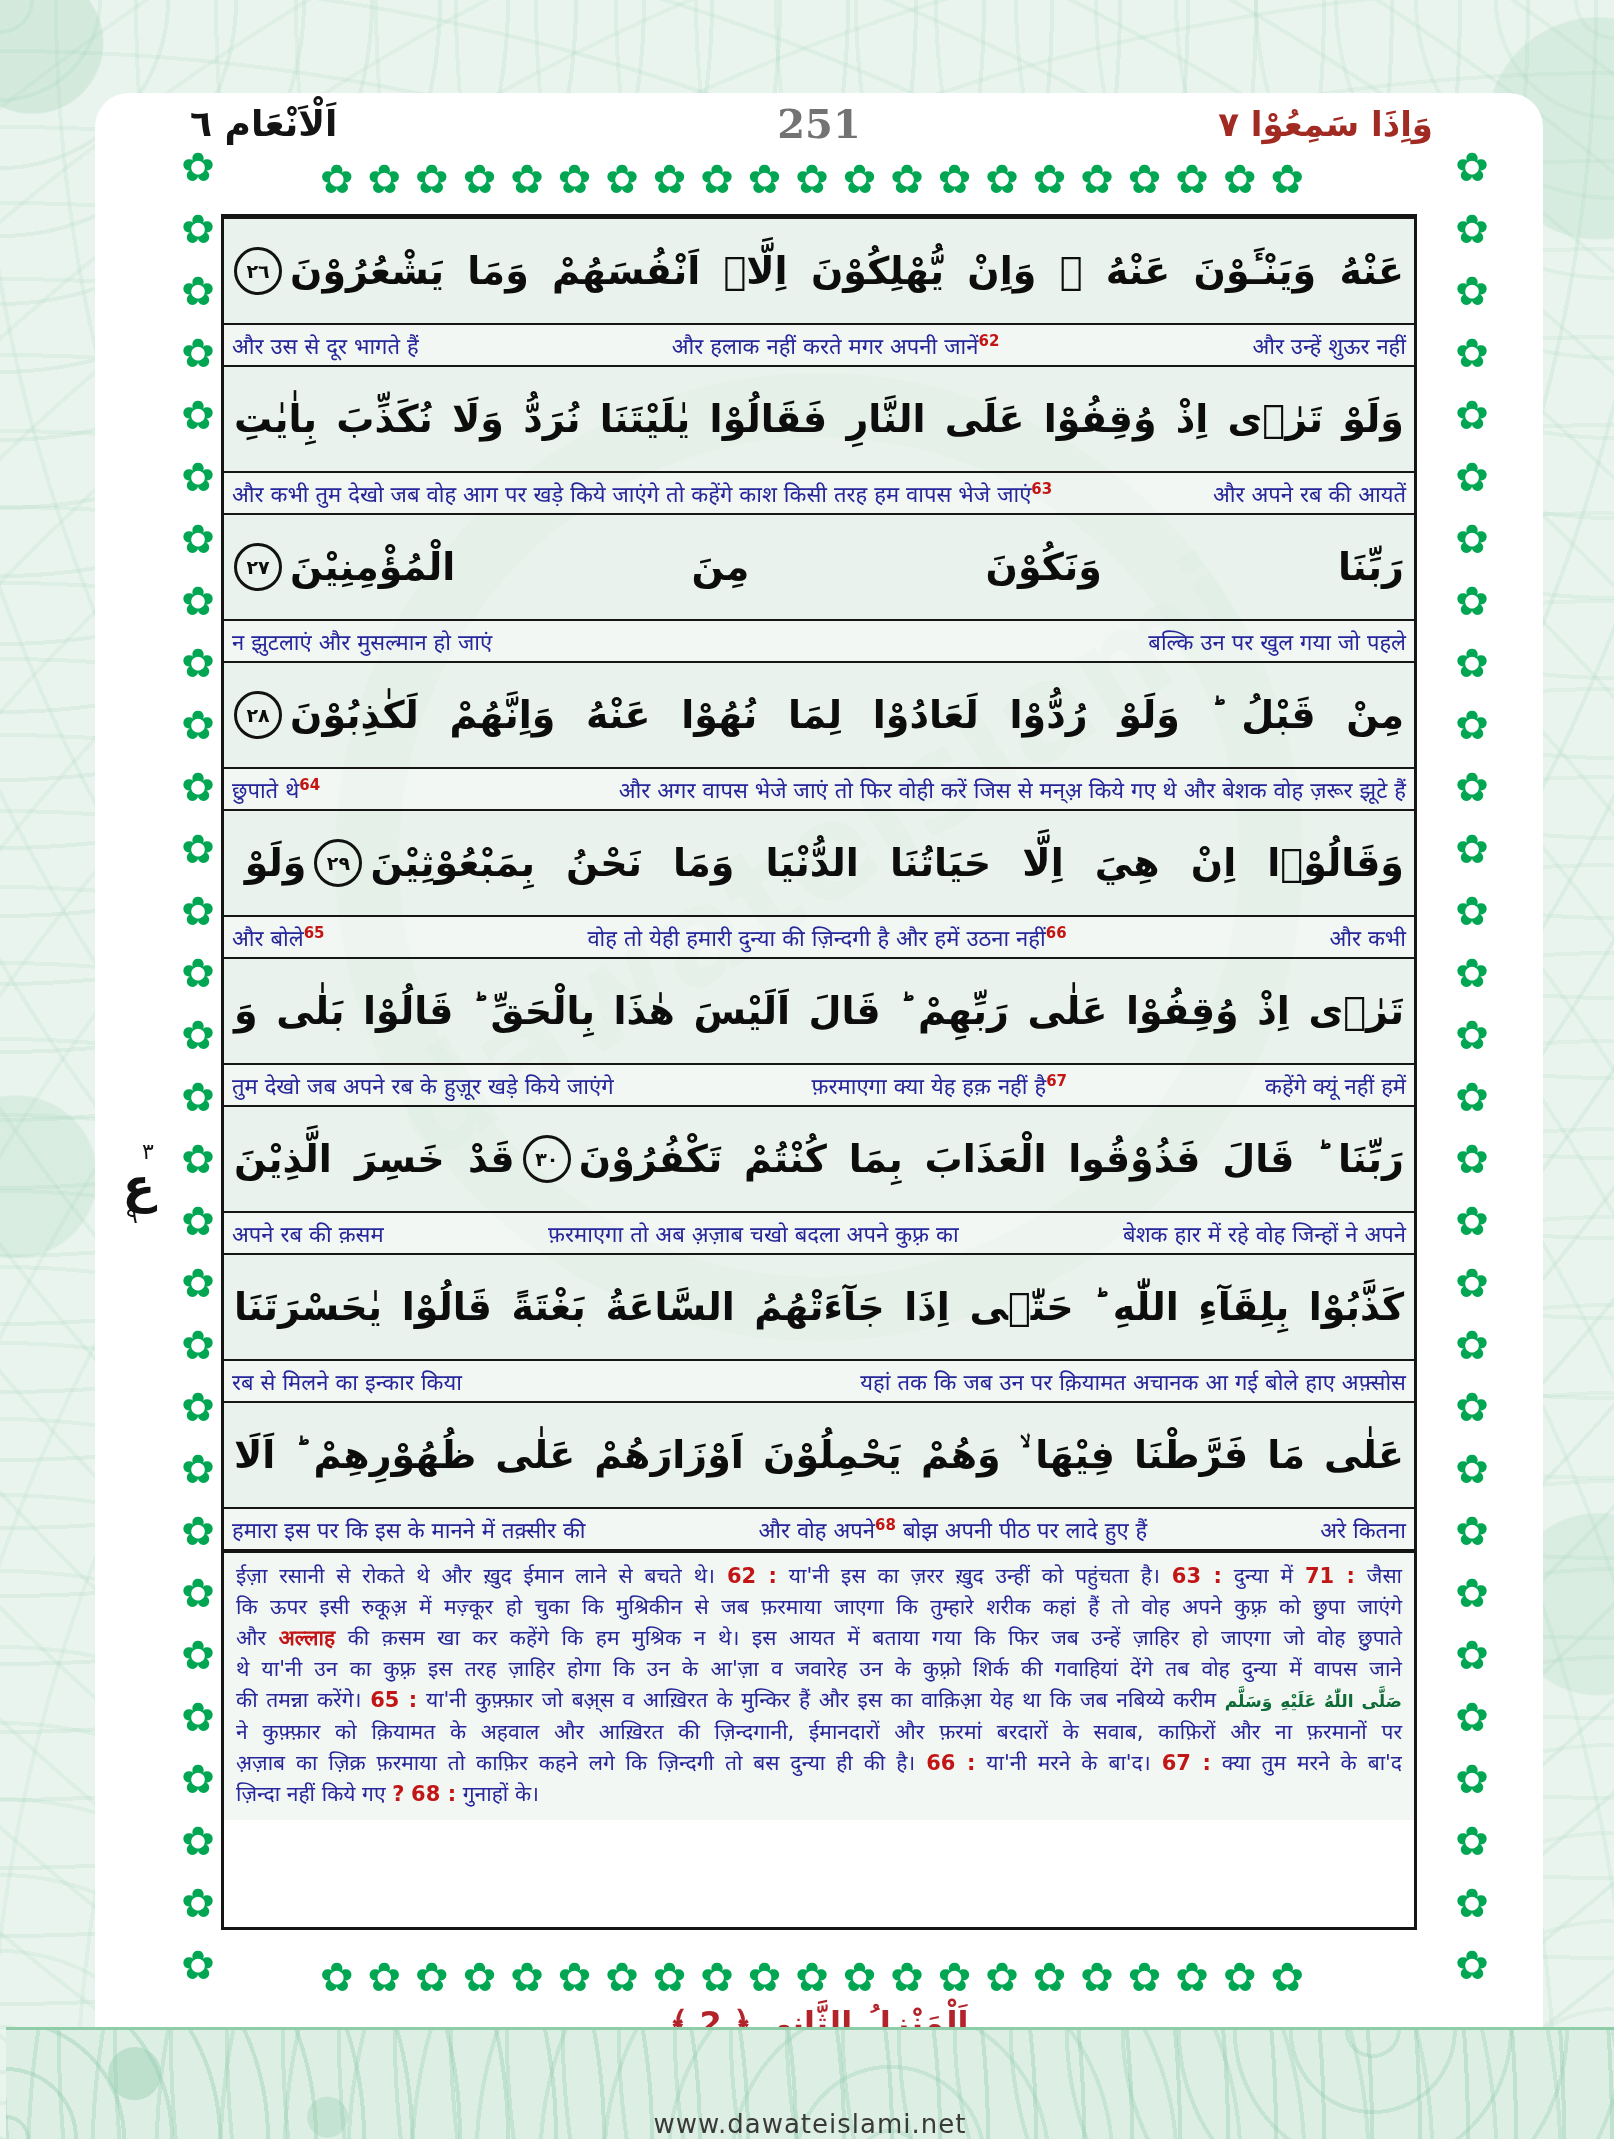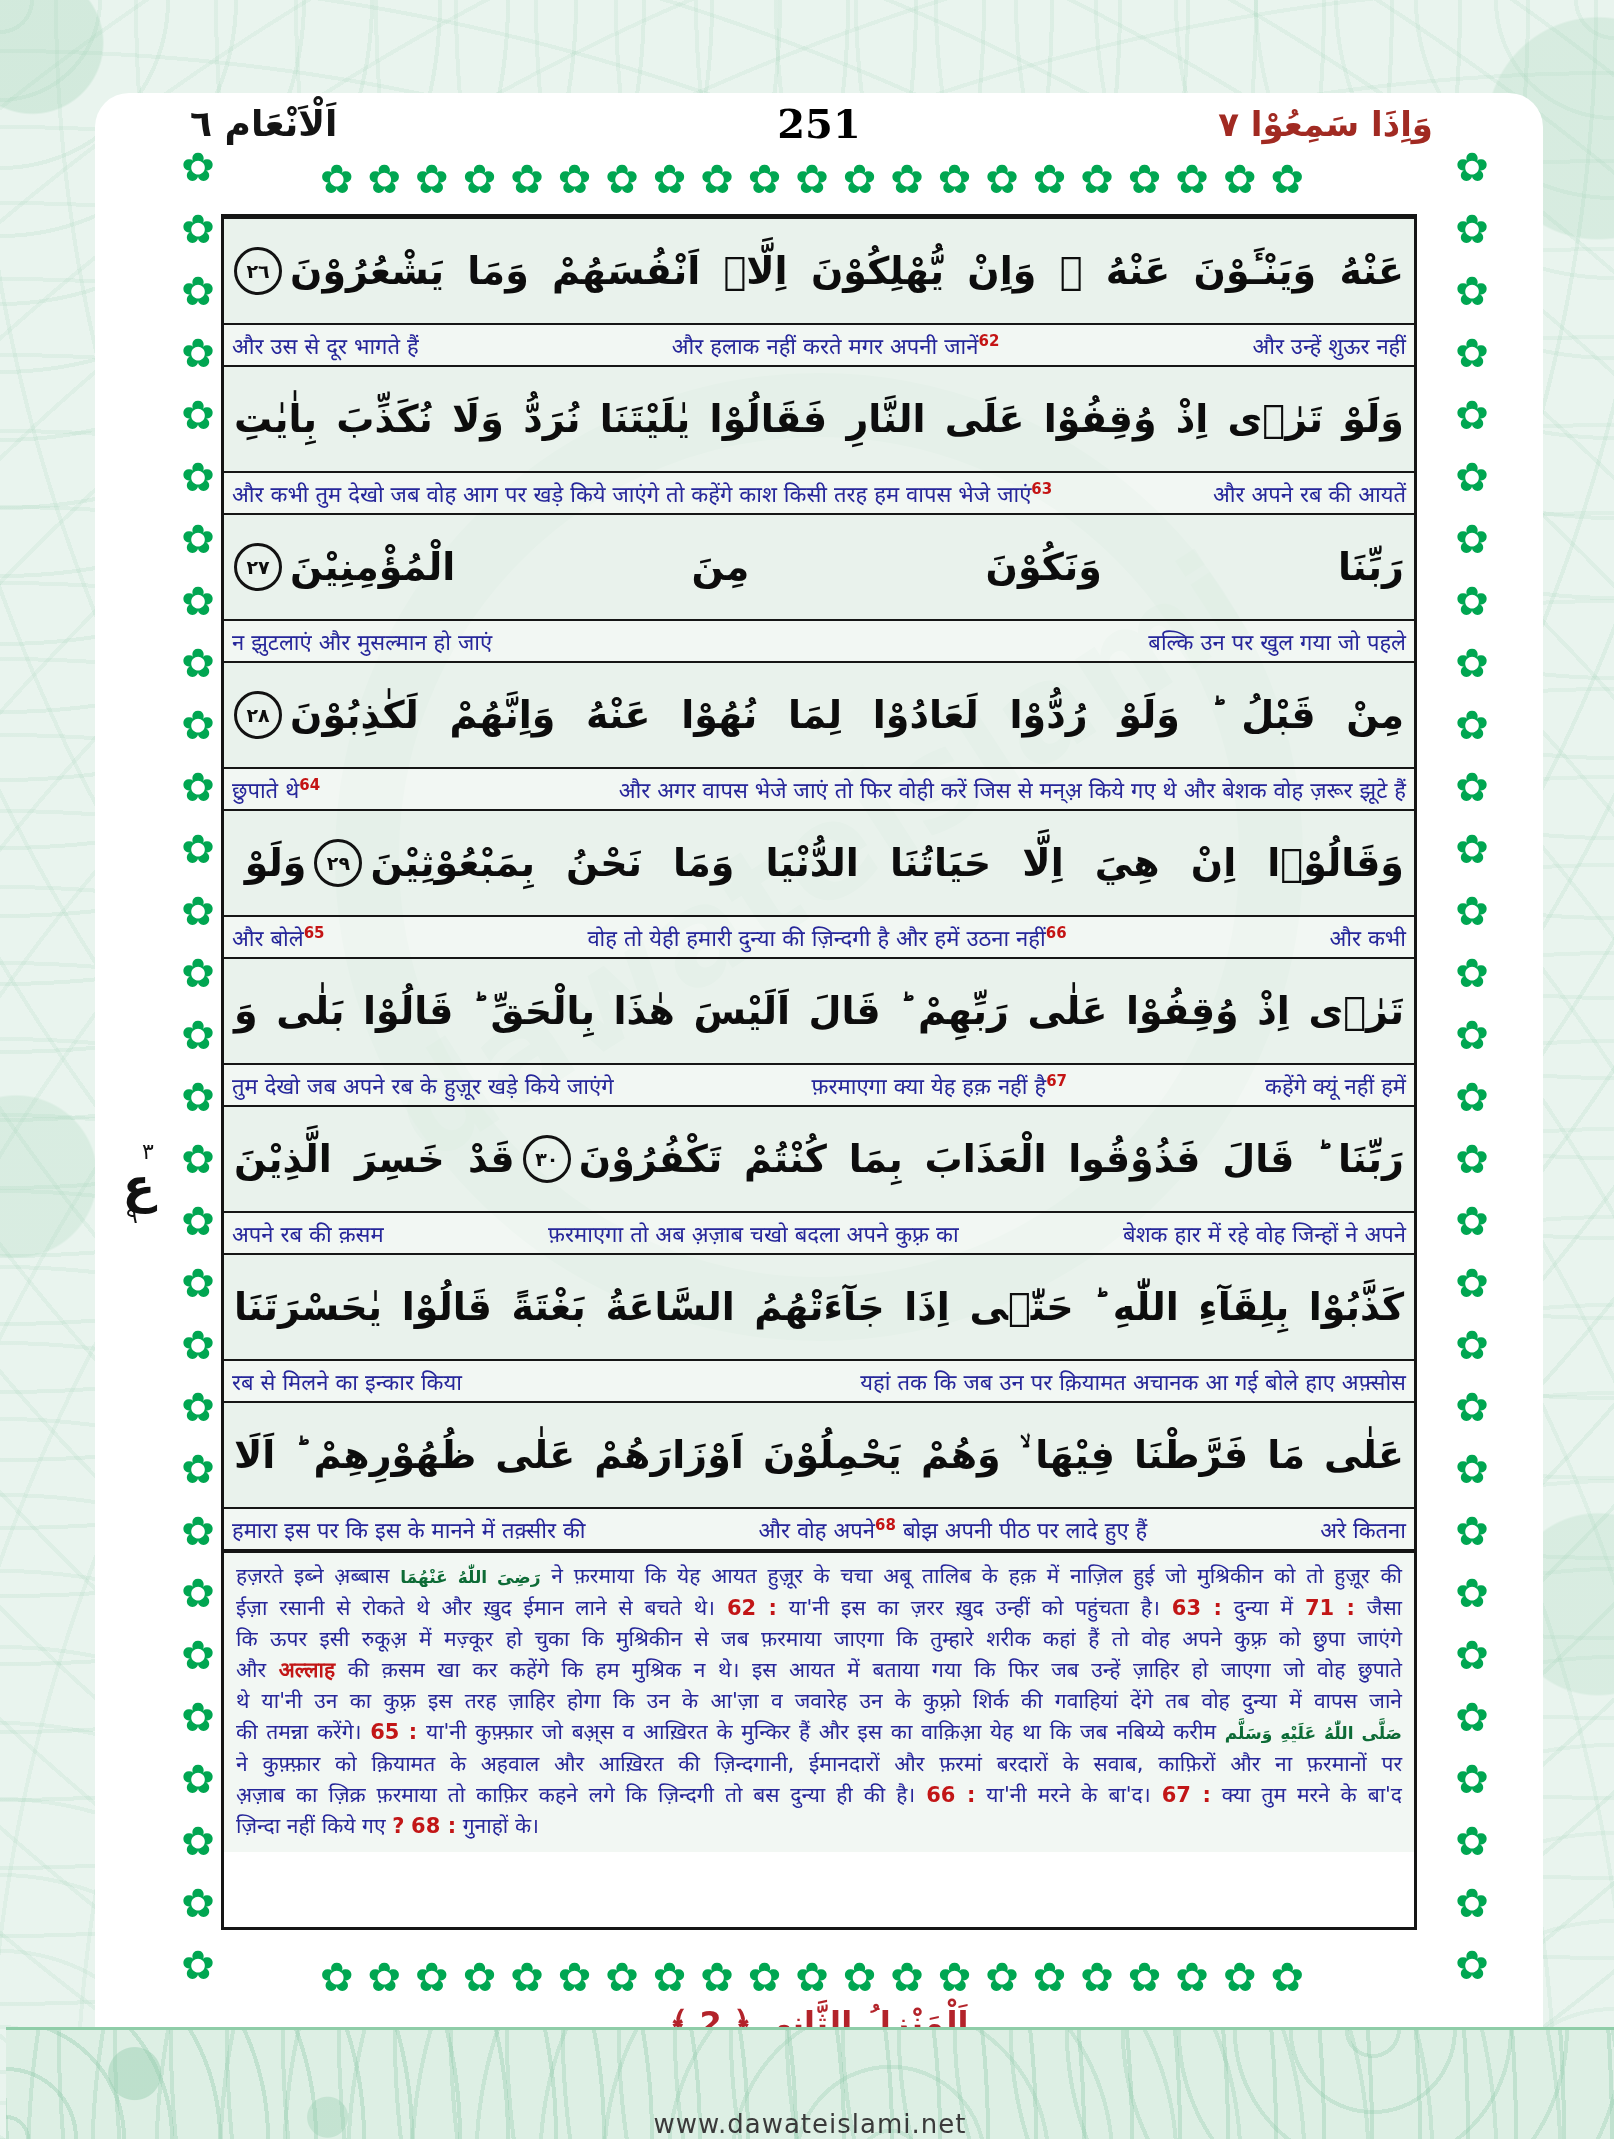--- a/index.html
+++ b/index.html
@@ -14,21 +14,21 @@
       repeating-radial-gradient(circle at 0% 0%, transparent 0 30px, rgba(150,205,175,.16) 30px 34px, transparent 34px 68px),
       repeating-radial-gradient(circle at 100% 0%, transparent 0 36px, rgba(150,205,175,.14) 36px 40px, transparent 40px 80px),
       repeating-radial-gradient(circle at 0% 100%, transparent 0 34px, rgba(150,205,175,.14) 34px 38px, transparent 38px 76px),
       repeating-radial-gradient(circle at 100% 100%, transparent 0 40px, rgba(150,205,175,.13) 40px 44px, transparent 44px 88px);}
   .sheet{position:absolute;left:95px;top:93px;width:1448px;height:1937px;background:#ffffff;
     border-radius:34px 34px 0 0;overflow:hidden;display:flex;flex-direction:column;}
   .sheet-header{height:98px;display:flex;align-items:center;justify-content:space-between;
     padding:10px 110px 0 95px;position:relative;}
   .hdr-surah{font-size:36px;font-weight:700;color:#141414;direction:rtl;}
   .hdr-page{position:absolute;left:50%;transform:translateX(-50%);font-family:"DejaVu Serif",serif;
-    font-size:40px;font-weight:700;color:#000000;}
+    font-size:40px;font-weight:700;color:#737373;}
   .hdr-juz{font-size:34px;font-weight:700;color:#a12a22;direction:rtl;}
   .frame{flex:0 0 auto;margin:0 48px;display:grid;
     grid-template-columns:78px 1fr 78px;grid-template-rows:70px auto 74px;}
   .band{color:#00a651;overflow:hidden;user-select:none;}
   .band-top{grid-column:2;grid-row:1;font-size:40px;letter-spacing:14px;white-space:nowrap;
     display:flex;align-items:center;justify-content:center;}
   .band-bottom{grid-column:2;grid-row:3;font-size:40px;letter-spacing:14px;white-space:nowrap;
     display:flex;align-items:flex-end;justify-content:center;padding-bottom:4px;}
   .band-left{grid-column:1;grid-row:1/4;writing-mode:vertical-rl;text-orientation:upright;
     font-size:40px;letter-spacing:16px;display:flex;justify-content:center;}
@@ -166,21 +166,20 @@
             <div class="row-arabic">
               <span class="seg" style="flex-grow: 91;">عَلٰى مَا فَرَّطْنَا فِيْهَا ۙ وَهُمْ يَحْمِلُوْنَ اَوْزَارَهُمْ عَلٰى ظُهُوْرِهِمْ ؕ اَلَا</span>
             </div>
             <div class="row-hindi">
               <span class="seg">हमारा इस पर कि इस के मानने में तक़्सीर की</span>
               <span class="seg">और वोह अपने<sup class="ref">68</sup> बोझ अपनी पीठ पर लादे हुए हैं</span>
               <span class="seg">अरे कितना</span>
             </div>
           </div>
         <div class="footnotes">
-            <div class="fn-line"><span>हज़रते इब्ने अ़ब्बास </span><span class="fn-ar">رَضِىَ اللّٰهُ عَنْهُمَا</span><span> ने फ़रमाया कि येह आयत हुज़ूर के चचा अबू तालिब के हक़ में नाज़िल हुई जो मुश्रिकीन को तो हुज़ूर की</span></div>
             <div class="fn-line"><span>ईज़ा रसानी से रोकते थे और ख़ुद ईमान लाने से बचते थे। </span><span class="fn-red">62 :</span><span> या'नी इस का ज़रर ख़ुद उन्हीं को पहुंचता है। </span><span class="fn-red">63 :</span><span> दुन्या में </span><span class="fn-red">71 :</span><span> जैसा</span></div>
             <div class="fn-line"><span>कि ऊपर इसी रुकूअ़ में मज़्कूर हो चुका कि मुश्रिकीन से जब फ़रमाया जाएगा कि तुम्हारे शरीक कहां हैं तो वोह अपने कुफ़्र को छुपा जाएंगे</span></div>
             <div class="fn-line"><span>और </span><span class="fn-red">अल्लाह</span><span> की क़सम खा कर कहेंगे कि हम मुश्रिक न थे। इस आयत में बताया गया कि फिर जब उन्हें ज़ाहिर हो जाएगा जो वोह छुपाते</span></div>
             <div class="fn-line"><span>थे या'नी उन का कुफ़्र इस तरह ज़ाहिर होगा कि उन के आ'ज़ा व जवारेह उन के कुफ़्रो शिर्क की गवाहियां देंगे तब वोह दुन्या में वापस जाने</span></div>
             <div class="fn-line"><span>की तमन्ना करेंगे। </span><span class="fn-red">65 :</span><span> या'नी कुफ़्फ़ार जो बअ़्स व आख़िरत के मुन्किर हैं और इस का वाक़िअ़ा येह था कि जब नबिय्ये करीम </span><span class="fn-ar">صَلَّى اللّٰهُ عَلَيْهِ وَسَلَّم</span></div>
             <div class="fn-line"><span>ने कुफ़्फ़ार को क़ियामत के अहवाल और आख़िरत की ज़िन्दगानी, ईमानदारों और फ़रमां बरदारों के सवाब, काफ़िरों और ना फ़रमानों पर</span></div>
             <div class="fn-line"><span>अ़ज़ाब का ज़िक्र फ़रमाया तो काफ़िर कहने लगे कि ज़िन्दगी तो बस दुन्या ही की है। </span><span class="fn-red">66 :</span><span> या'नी मरने के बा'द। </span><span class="fn-red">67 :</span><span> क्या तुम मरने के बा'द</span></div>
             <div class="fn-line fn-last"><span>ज़िन्दा नहीं किये गए </span><span class="fn-red">?</span><span> </span><span class="fn-red">68 :</span><span> गुनाहों के।</span></div>
           </div>
       </div>

